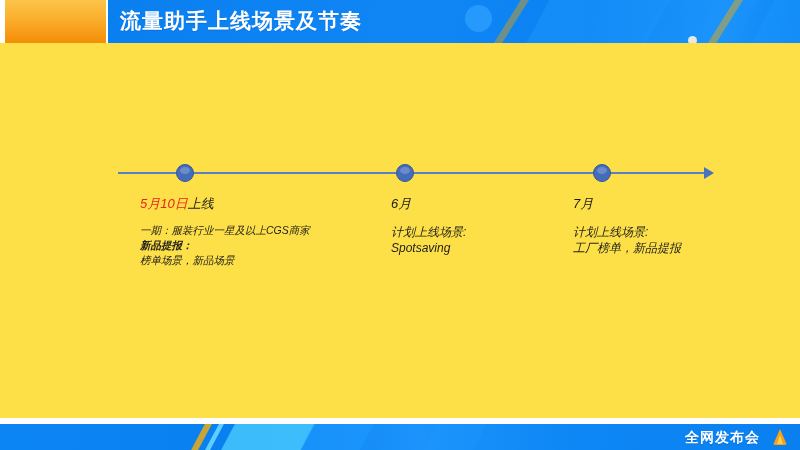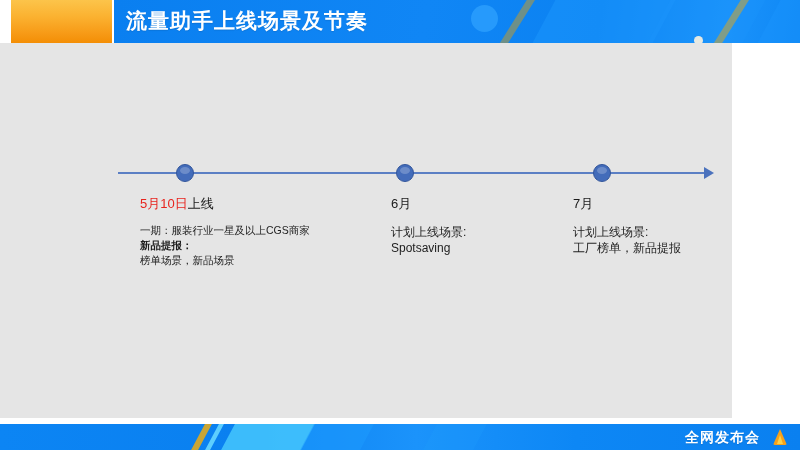--- a/index.html
+++ b/index.html
@@ -14,21 +14,21 @@
     position: relative;
     width: 800px;
     height: 450px;
     background: #ffffff;
     overflow: hidden;
   }
 
   
   #header-band {
     position: absolute;
-    left: 6px; top: 0;
+    left: 0; top: 0;
     width: 640px; height: 43px; padding-left: 12px;
   }
   .hdr-orange {
     position: absolute;
     left: 5px; top: 0px;
     width: 101px; height: 43px;
     background: linear-gradient(180deg, #fcc44a 0%, #fbb231 38%, #f79a16 78%, #f38e05 100%);
   }
   .hdr-blue {
     position: absolute;
@@ -81,22 +81,23 @@
     width: 9px; height: 9px;
     border-radius: 50%;
     background: #fdf3df;
     opacity: .9;
   }
 
   
   #canvas {
     position: absolute;
     left: 0; top: 43px;
-    width: 732px; height: 375px;
-    background: #e5e5e5;
+    width: 800px; height: 375px;
+    background: #fde047;
+    font-style: italic;
   }
 
   
   #timeline {
     position: absolute;
     left: 0; top: 0;
     width: 800px; height: 375px;
   }
   .tl-axis {
     position: absolute;

